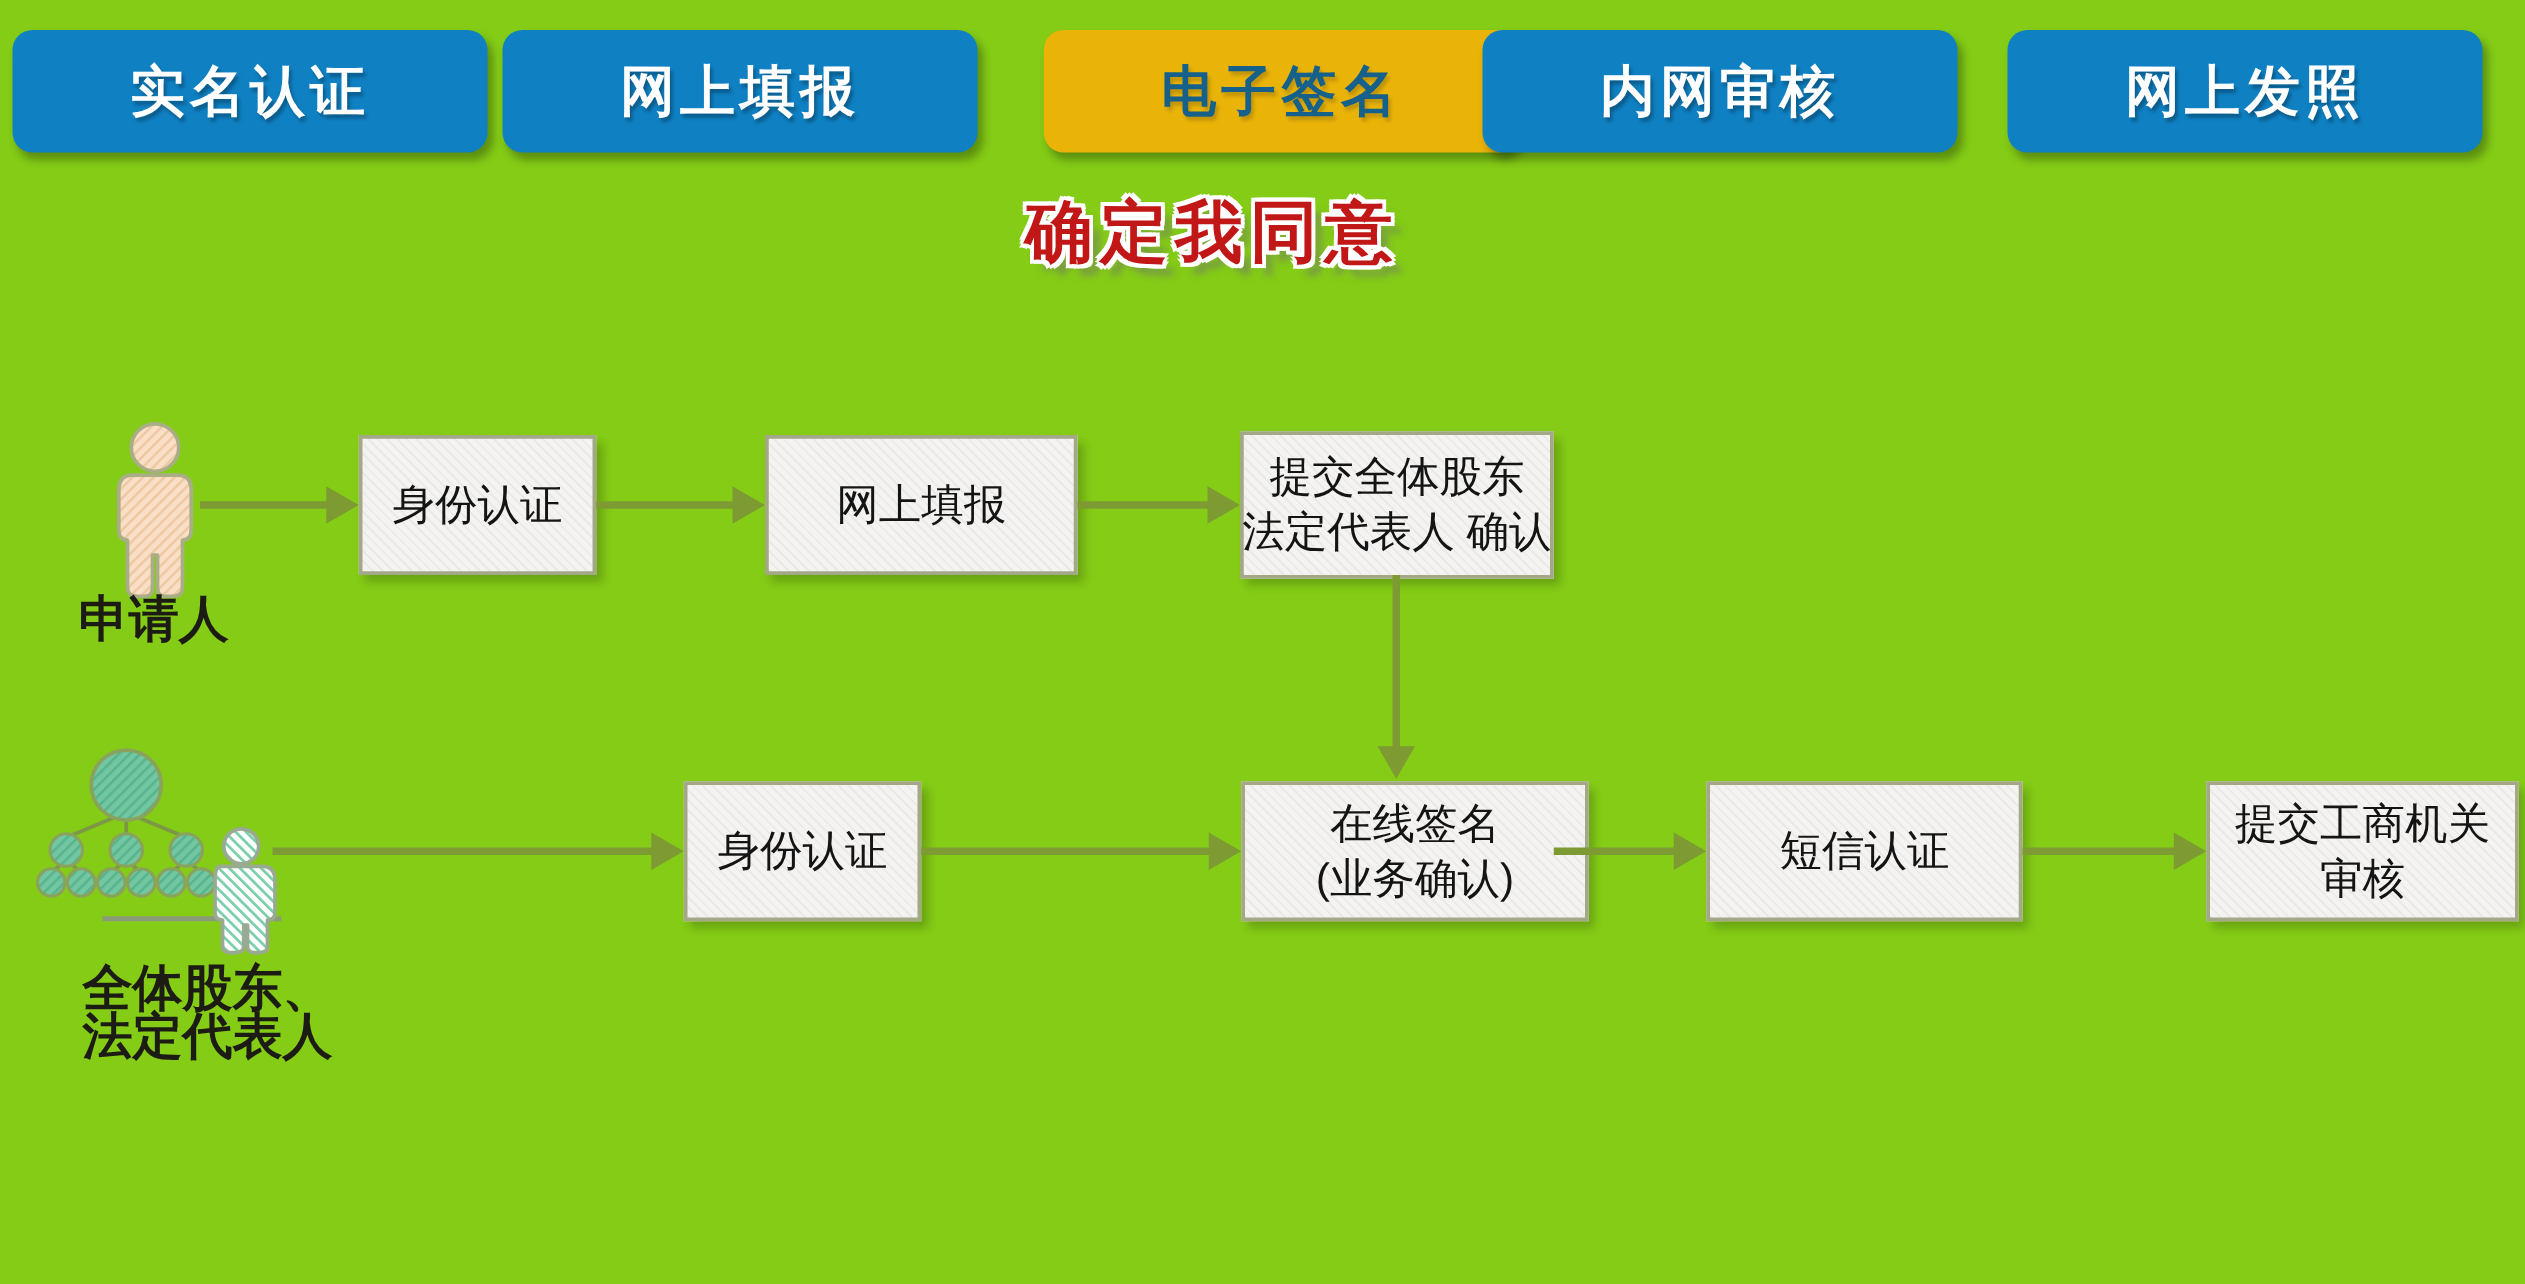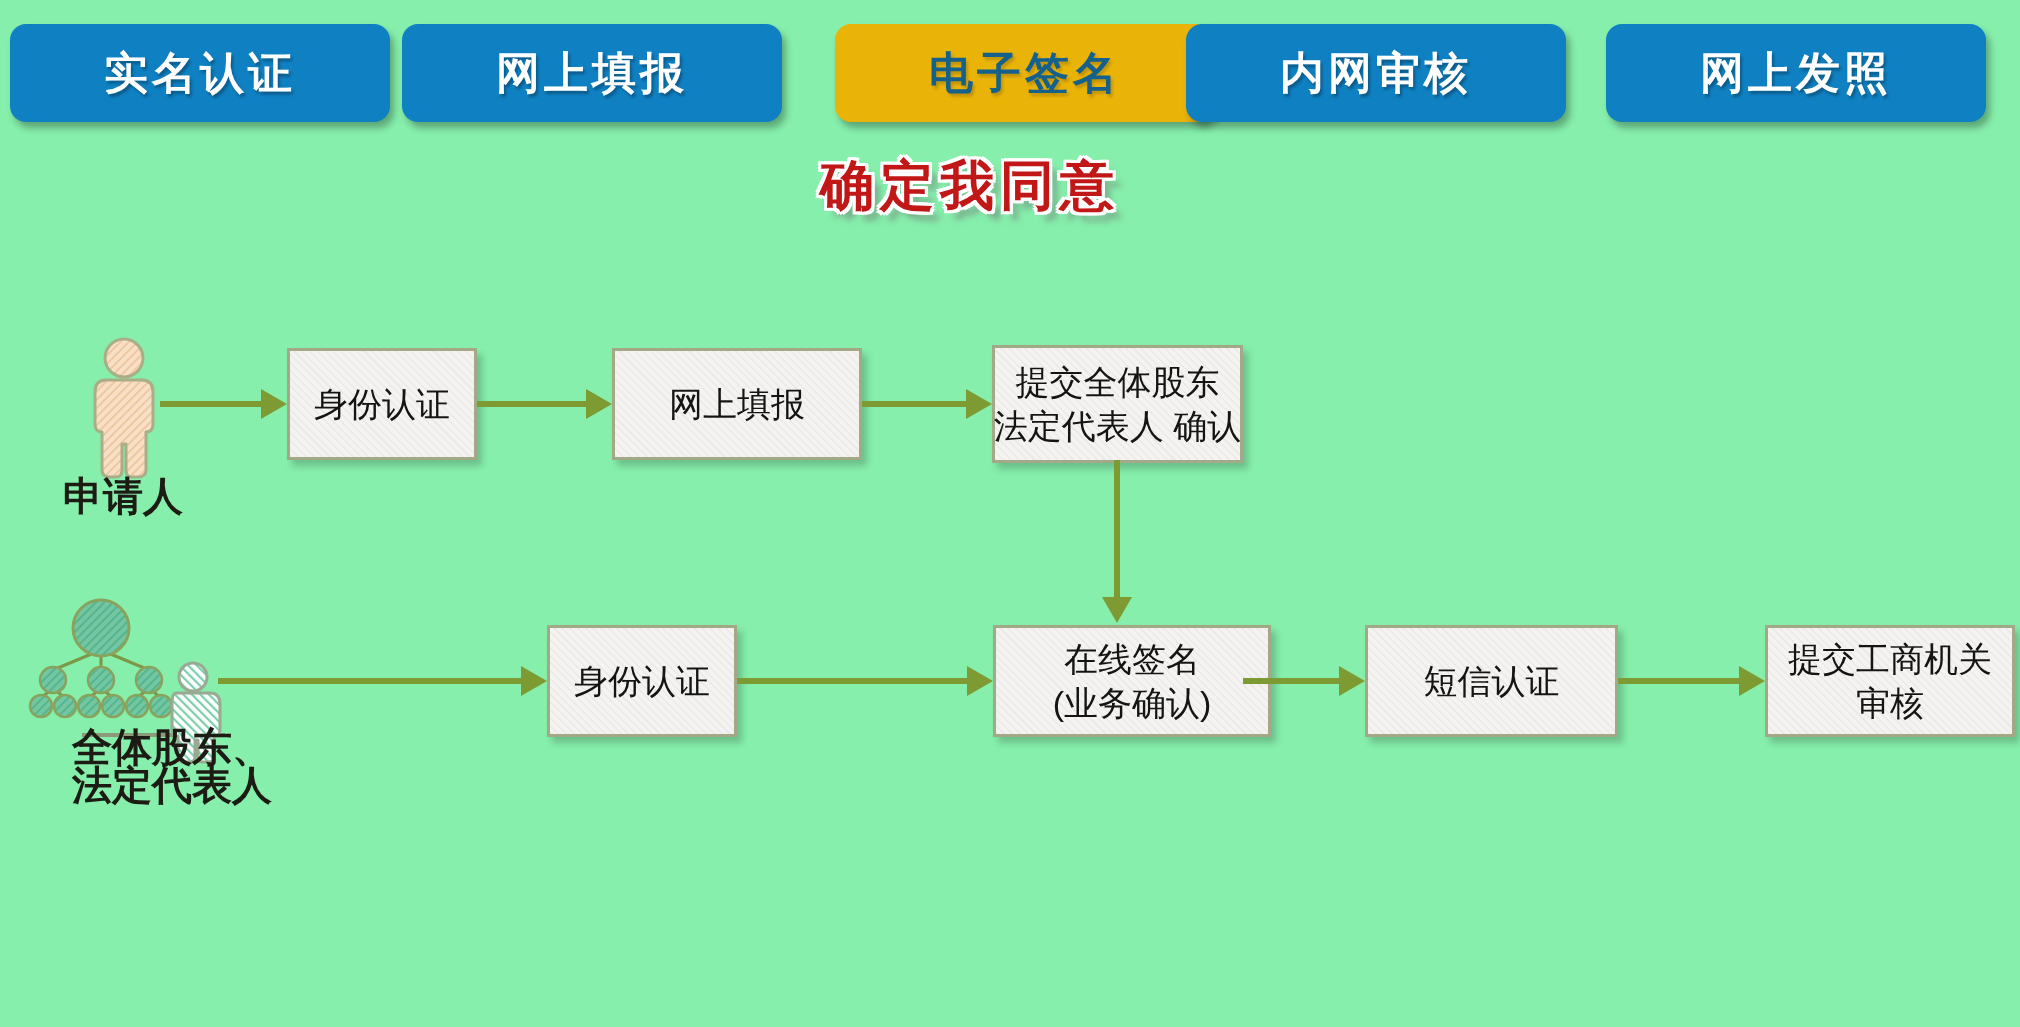--- a/index.html
+++ b/index.html
@@ -2,21 +2,21 @@
 <html><head>
 <meta charset="utf-8">
 <style>
   html,body{margin:0;padding:0;}
   body{
     width:2020px;height:1027px;
     font-family:"Liberation Sans","DejaVu Sans",sans-serif;
     background:#f7f7f6;
     overflow:hidden;
   }
-  .stage{position:relative;width:2020px;height:1027px;background:#86efac;}
+  .stage{position:relative;width:2020px;height:1027px;background:#84cc16;}
 
   
   .tab{
     position:absolute;top:24px;height:98px;width:380px;
     border-radius:16px;
     display:flex;align-items:center;justify-content:center;
     font-size:44px;font-weight:bold;color:#ffffff;
     background:#0f81c3;
     box-shadow:4px 6px 7px rgba(0,0,0,0.30);
     letter-spacing:4px;
@@ -101,21 +101,21 @@
   .a6{left:1243px;width:122px;}
   .a7{left:1618px;width:147px;}
   .av{left:1114px;top:460px;height:163px;}
 
   
   .actor-label{
     position:absolute;font-size:40px;font-weight:bold;color:#1c1c14;
     line-height:38px;
   }
   .lbl-applicant{left:58px;top:477px;width:130px;text-align:center;}
-  .lbl-shareholders{left:46px;top:728px;width:220px;text-align:center;margin-left:16px;}
+  .lbl-shareholders{left:46px;top:772px;width:220px;text-align:right;}
   .icon-wrap{position:absolute;}
   .iw-applicant{left:78px;top:332px;}
   .iw-shareholders{left:20px;top:592px;}
 </style>
 </head>
 <body>
 
 <div class="stage">
 
   <div class="tab tab1">实名认证</div>

